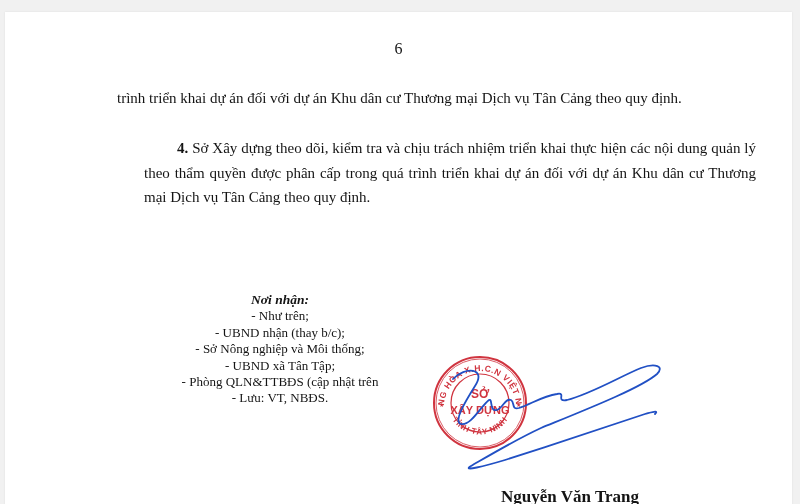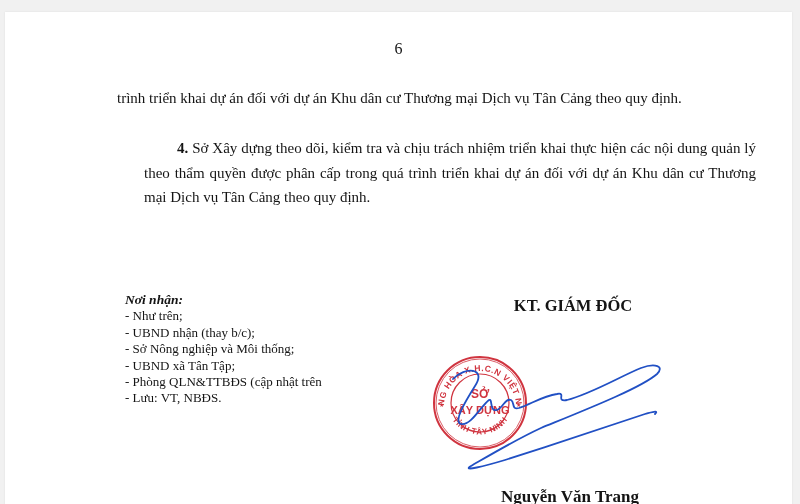--- a/index.html
+++ b/index.html
@@ -52,20 +52,21 @@
       line-height: 16.4px;
     }
     .recipients .heading {
       font-weight: bold;
       font-style: italic;
       font-size: 13.5px;
     }
     .recipients .item {
       display: block;
       white-space: nowrap;
+      text-align: center;
     }
 
     .signature-title {
       position: absolute;
       left: 468px;
       width: 200px;
       top: 283px;
       text-align: center;
       font-weight: bold;
       font-size: 16.5px;
@@ -111,21 +112,20 @@
     <span class="item heading">Nơi nhận:</span>
     <span class="item">- Như trên;</span>
     <span class="item">- UBND nhận (thay b/c);</span>
     <span class="item">- Sở Nông nghiệp và Môi thống;</span>
     <span class="item">- UBND xã Tân Tập;</span>
     <span class="item">- Phòng QLN&amp;TTBĐS (cập nhật trên</span>
     <span class="item">- Lưu: VT, NBĐS.</span>
   </div>
 
   <div class="signature-title">
-    <div>KT. GIÁM ĐỐC</div>
   </div>
 
   <svg class="stamp" viewBox="0 0 100 100">
     <defs>
       <path id="stampArcTop" d="M 14 54 A 36 36 0 0 1 86 54"></path>
       <path id="stampArcBottom" d="M 22 66 A 33 33 0 0 0 78 66"></path>
     </defs>
     <circle cx="50" cy="50" r="46" fill="none" stroke="#d0343f" stroke-width="2"></circle>
     <circle cx="50" cy="50" r="44" fill="none" stroke="#d0343f" stroke-width="0.8"></circle>
     <circle cx="50" cy="50" r="29" fill="none" stroke="#d0343f" stroke-width="1.2"></circle>

